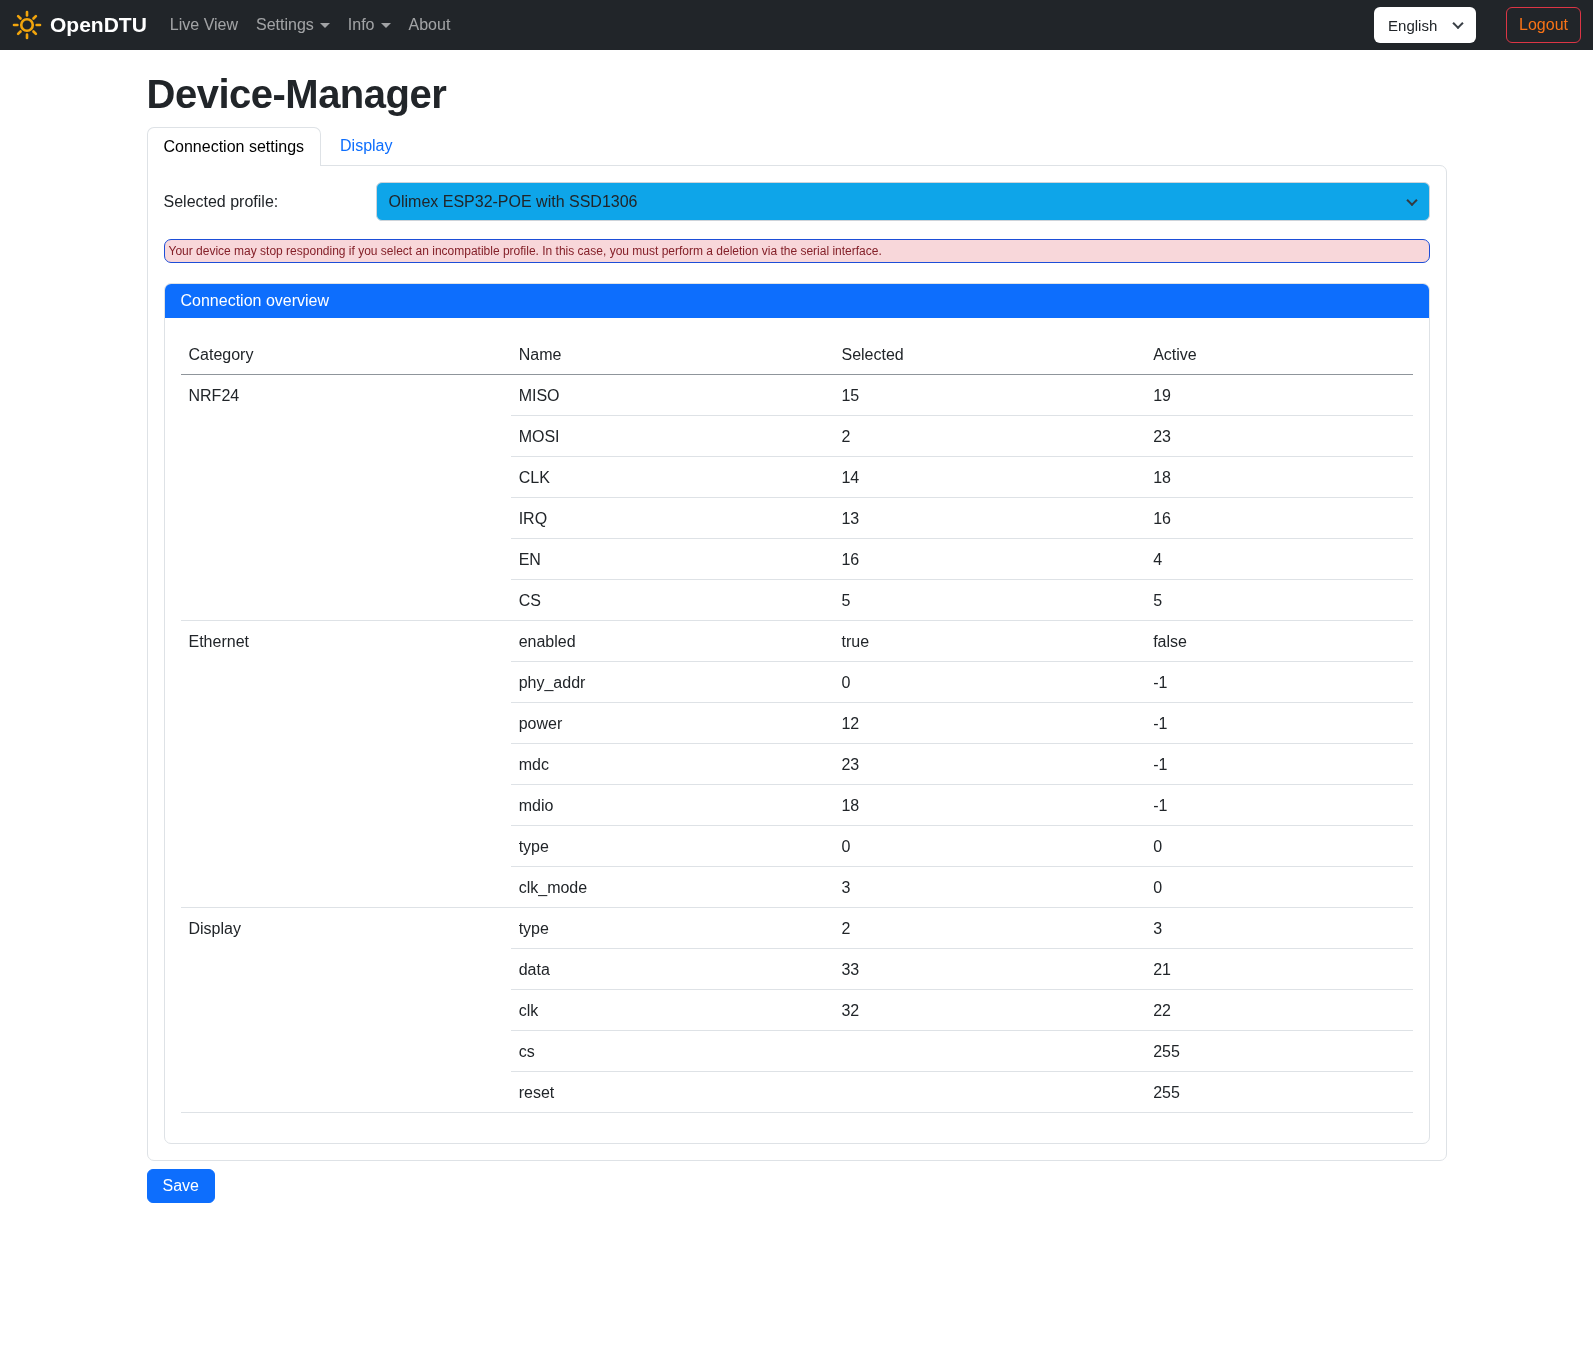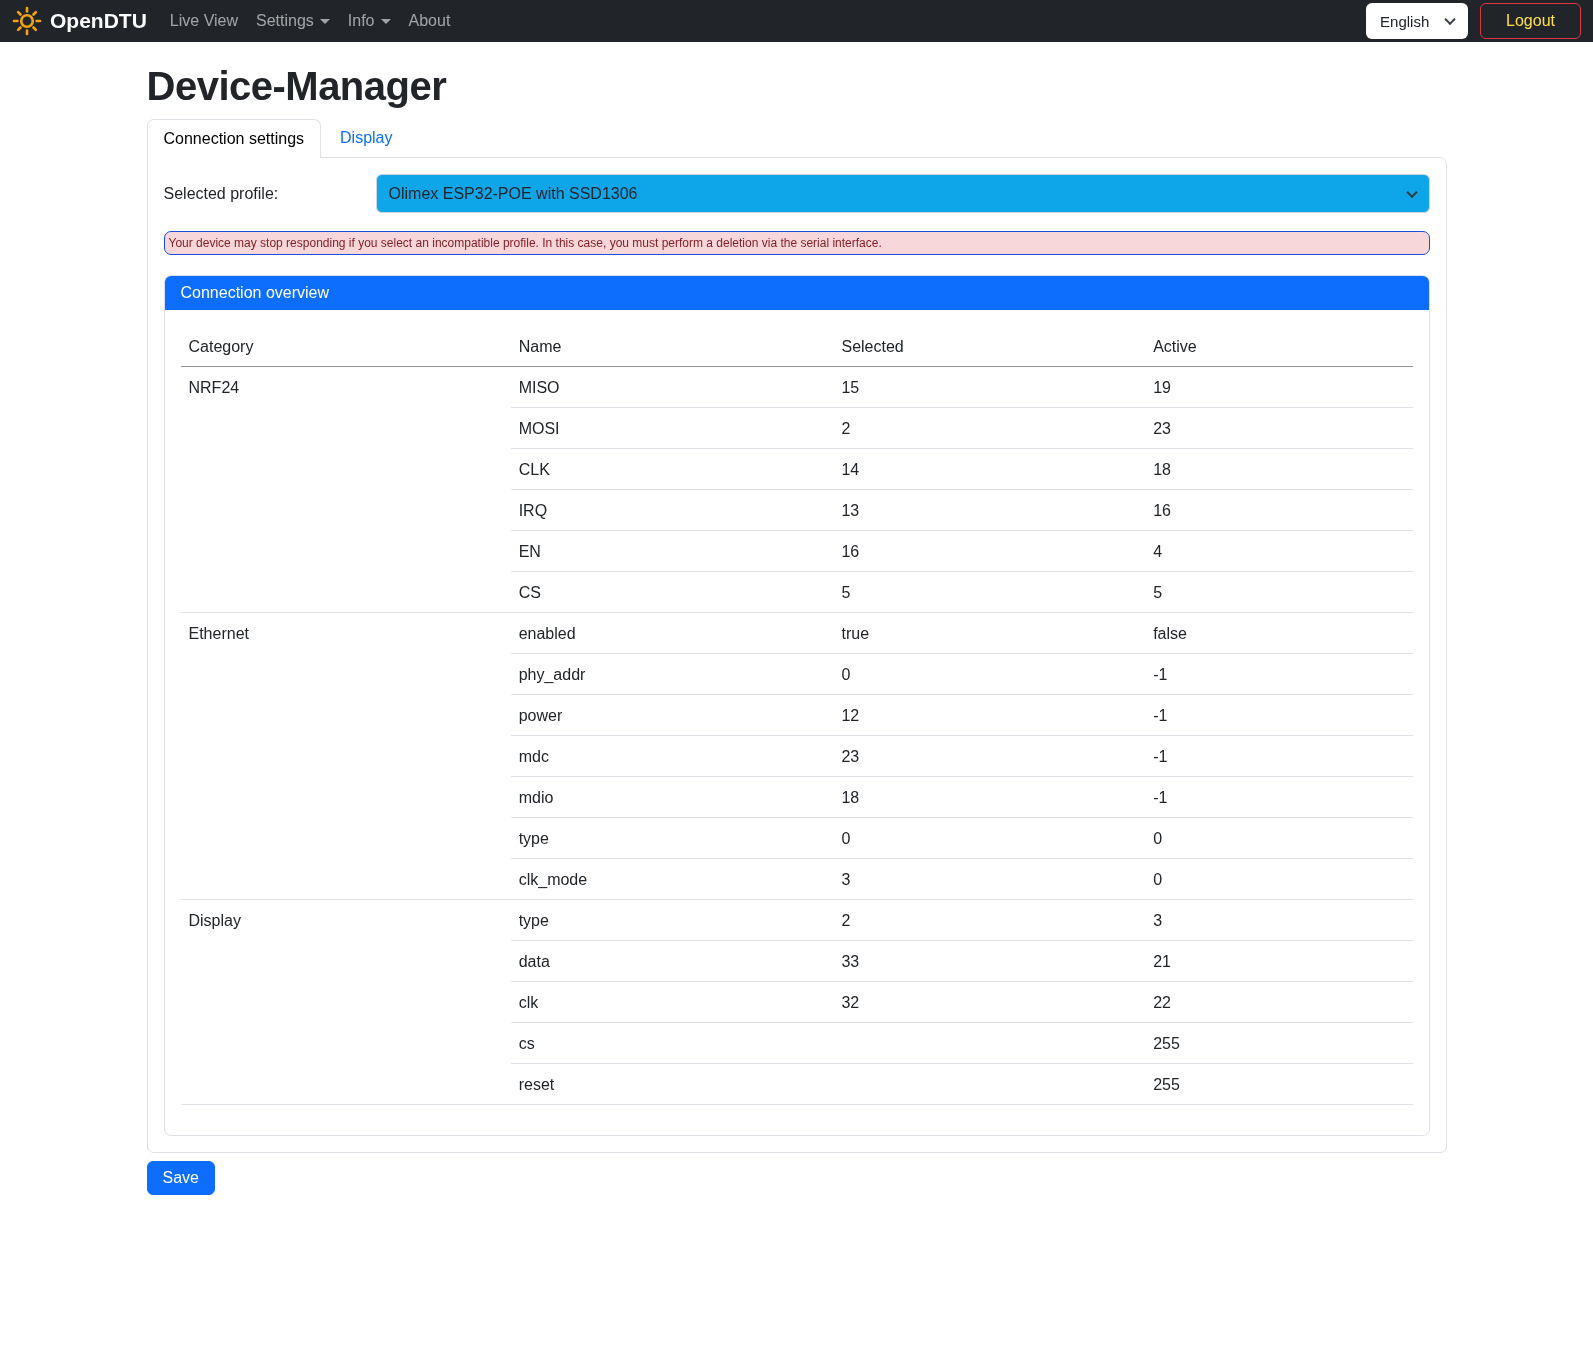--- a/index.html
+++ b/index.html
@@ -9,21 +9,21 @@
     font-size: 16px;
     color: #212529;
     background: #ffffff;
     min-height: 1359px;
     width: 1593px;
   }
 
   
   .navbar {
     background: #212529;
-    height: 42px;
+    height: 50px;
     display: flex;
     align-items: center;
     padding: 0 12px;
   }
   .brand {
     display: flex;
     align-items: center;
     gap: 8px;
     color: #ffffff;
     font-size: 21px;
@@ -42,21 +42,21 @@
   }
   .caret {
     display: inline-block;
     margin-left: 6px;
     vertical-align: 2px;
     width: 0; height: 0;
     border-left: 5px solid transparent;
     border-right: 5px solid transparent;
     border-top: 5px solid rgba(255,255,255,.58);
   }
-  .nav-right { margin-left: auto; display: flex; align-items: center; gap: 12px; }
+  .nav-right { margin-left: auto; display: flex; align-items: center; gap: 30px; }
   .select-wrap { position: relative; display: inline-block; }
   select {
     appearance: none;
     -webkit-appearance: none;
     font-family: "Liberation Sans", sans-serif;
     cursor: pointer;
   }
   .lang-select {
     background: #ffffff;
     color: #212529;
@@ -72,24 +72,24 @@
     top: 50%;
     width: 8px; height: 8px;
     border-right: 2px solid #3a4047;
     border-bottom: 2px solid #3a4047;
     transform: translateY(-70%) rotate(45deg);
     pointer-events: none;
   }
   .logout-btn {
     background: transparent;
     border: 1px solid #dc3545;
-    color: #fde047;
+    color: #f97316;
     border-radius: 6px;
     font-size: 16px;
-    padding: 6px 25px;
+    padding: 6px 12px;
     height: 36px;
     font-family: "Liberation Sans", sans-serif;
     cursor: pointer;
   }
 
   
   .container { width: 1300px; margin: 0 auto; }
   h1.page-title {
     font-size: 40px;
     font-weight: 600;

